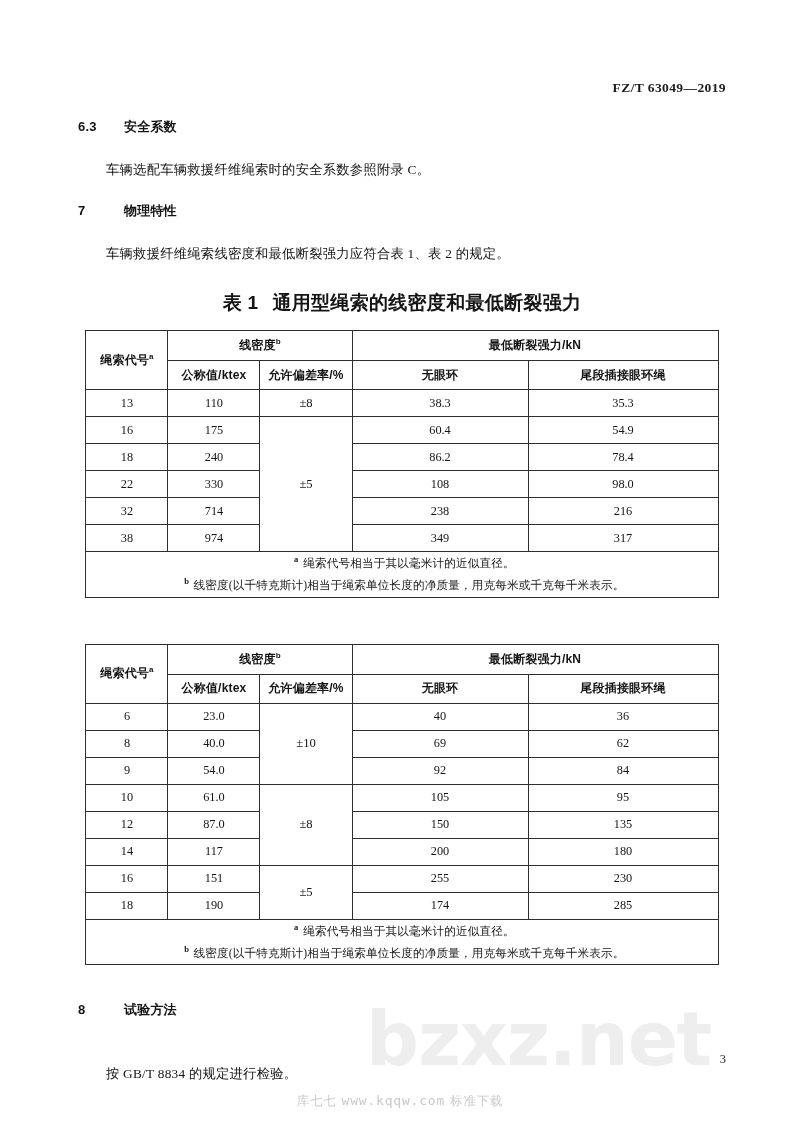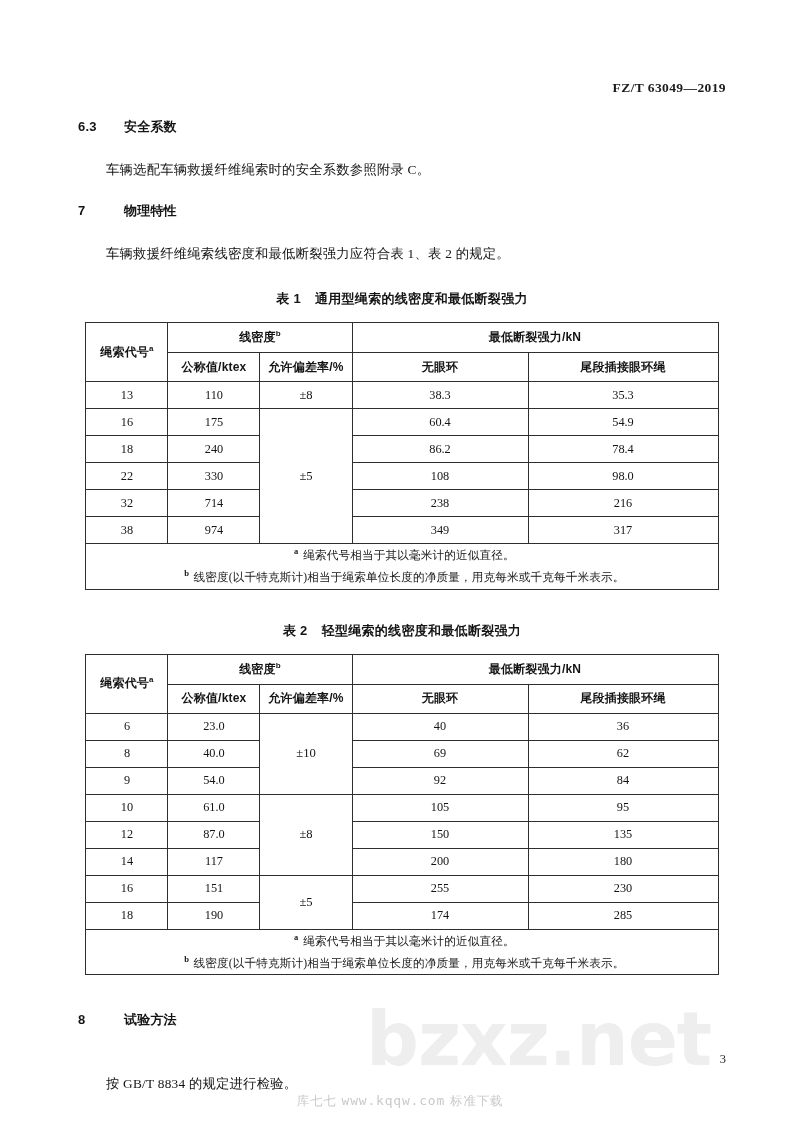--- a/index.html
+++ b/index.html
@@ -65,21 +65,21 @@
     letter-spacing: 0.25px;
   }
   .sp-1 { height: 24px; }
   .sp-2 { height: 21px; }
   .sp-3 { height: 26px; }
 
   
   .tbl-caption {
     text-align: center;
     font-family: "Liberation Sans", "DejaVu Sans", sans-serif;
-    font-size: 13px;
+    font-size: 19px;
     font-weight: bold;
     color: #151515;
     letter-spacing: 0.3px;
   }
   .tbl-caption .cap-no { margin-right: 14px; }
 
   
   table.std {
     border-collapse: collapse;
     width: 632px;
@@ -269,23 +269,20 @@
           <td class="notes" colspan="5">
               <div class="note-line"><span class="mk">a</span><span>绳索代号相当于其以毫米计的近似直径。</span></div>
               <div class="note-line"><span class="mk">b</span><span>线密度(以千特克斯计)相当于绳索单位长度的净质量，用克每米或千克每千米表示。</span></div>
             </td>
         </tr>
       </tfoot>
     </table>
 
     <div style="height:32px"></div>
 
-    <div class="tbl-caption">
-      <span class="cap-no">表 2</span><span>轻型绳索的线密度和最低断裂强力</span>
-    </div>
     <div style="height:14px"></div>
 
     <table class="std">
       <colgroup>
         <col style="width:82px">
           <col style="width:92px">
           <col style="width:92px">
           <col style="width:176px">
           <col style="width:190px">
       </colgroup>

